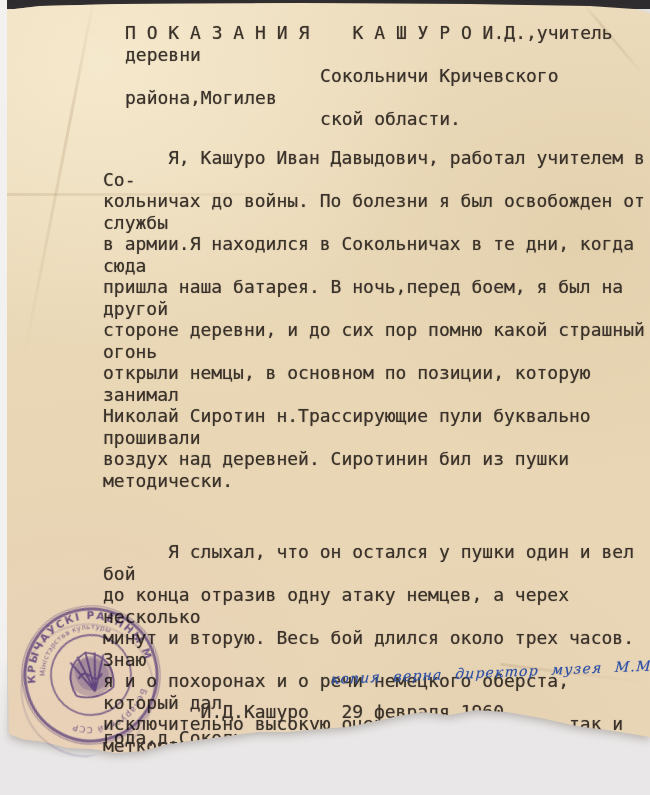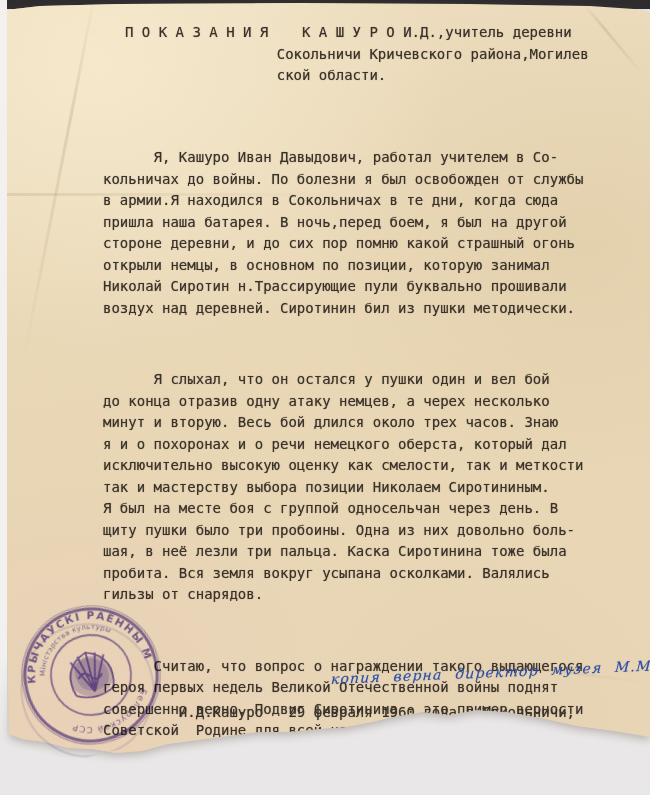--- a/index.html
+++ b/index.html
@@ -27,21 +27,21 @@
       linear-gradient(175deg, #ecdcbd 0%, #e8d6b4 55%, #e9d6b8 100%);
   }
   .crease { position:absolute; pointer-events:none; }
   .crease.v { background:linear-gradient(to bottom, transparent, rgba(155,125,85,0.22) 35%, rgba(155,125,85,0.12) 70%, transparent); }
   .crease.h { background:linear-gradient(to right, rgba(155,125,85,0.2), rgba(155,125,85,0.06) 70%, transparent); }
   .c1 { left:58px; top:-15px; width:3px; height:380px; transform:rotate(11deg); }
   .c2 { left:0; top:193px; width:340px; height:3px; }
   .c3 { left:612px; top:-8px; width:3px; height:95px; transform:rotate(-40deg); }
   .c4 { left:500px; top:672px; width:150px; height:3px; transform:rotate(7deg); }
   .typed {
-    position:absolute; color:#3a322a; font-size:14px; line-height:21.5px;
+    position:absolute; color:#3a322a; font-size:18px; line-height:21.5px;
     white-space:pre-wrap; text-shadow:0 0 1px rgba(58,50,42,0.6); z-index:3;
   }
   .doc-header { left:125px; top:22px; }
   .doc-body { left:103px; top:104px; width:547px; }
   .para { margin:0 0 7px 0; white-space:pre-wrap; }
   .doc-signature { left:103px; top:699px; line-height:26px; }
   .hand-note {
     position:absolute; left:331px; top:671px; width:319px; z-index:4;
     font-family:"DejaVu Serif","Liberation Serif",serif; font-style:italic;
     font-size:14px; color:#2d4fa6; letter-spacing:1.2px; word-spacing:7px;

